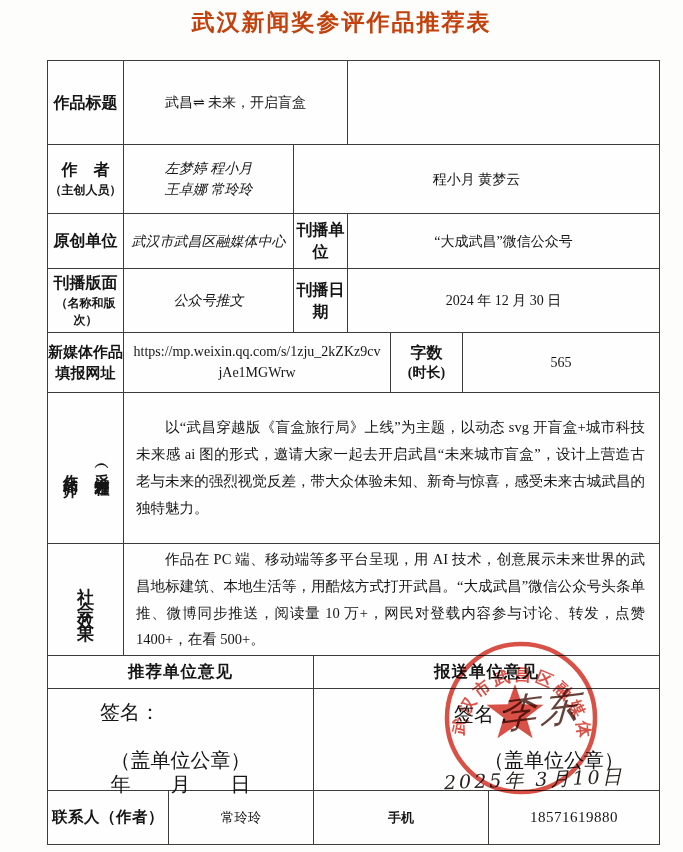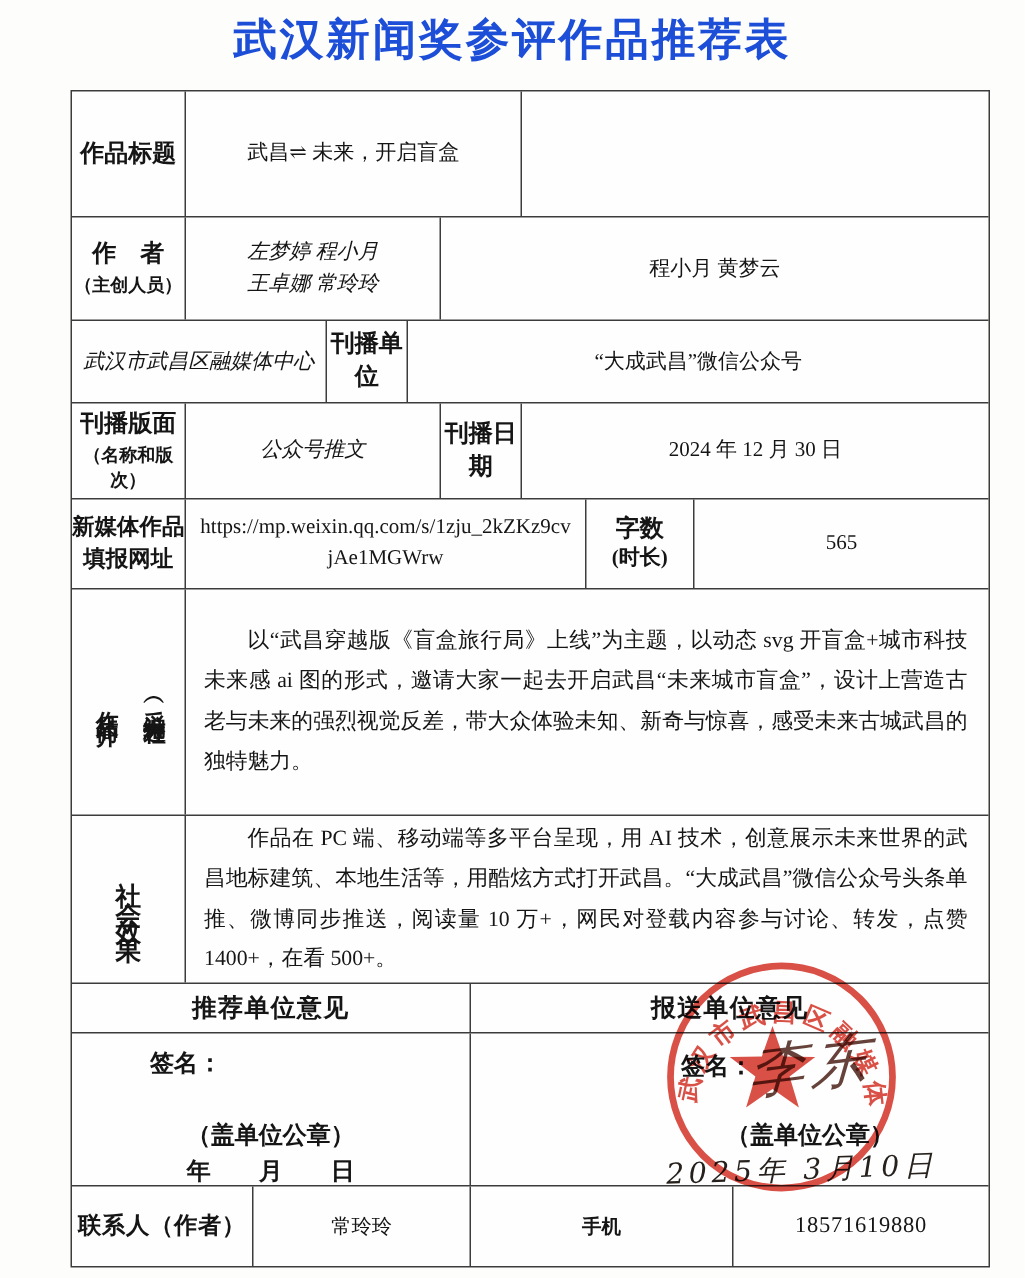--- a/index.html
+++ b/index.html
@@ -6,22 +6,22 @@
   html,body { width:683px; height:852px; }
   body {
     background:#fdfdfc;
     color:#151515;
     font-family:"Liberation Serif","DejaVu Serif",serif;
     position:relative;
     overflow:hidden;
   }
   .page-title {
     position:absolute; top:7px; left:0; width:683px;
-    text-align:center; font-size:29px; font-weight:bold; letter-spacing:2px;
-    color:#1d4ed8;
+    text-align:center; font-size:23px; font-weight:bold; letter-spacing:2px;
+    color:#c2410c;
   }
   .form-table {
     position:absolute; left:47px; top:60px; width:613px; height:785px;
     border:1px solid #3c3c3c;
     display:flex; flex-direction:column;
     background:#fefefe;
   }
   .trow { display:flex; border-bottom:1px solid #3c3c3c; flex:0 0 auto; }
   .trow:last-child { border-bottom:none; flex:1 1 auto; }
   .cell { border-right:1px solid #3c3c3c; display:flex; flex-direction:column; justify-content:center; align-items:center; text-align:center; }
@@ -52,21 +52,21 @@
   .para { font-size:14.5px; line-height:1.85; text-indent:2em; text-align:justify; padding:0 14px 0 12px; }
   .intro-label { writing-mode:vertical-rl; font-weight:bold; font-size:15px; line-height:2.1; letter-spacing:3px; height:142px; }
   .soc-label { writing-mode:vertical-rl; font-weight:bold; font-size:17px; letter-spacing:13px; }
   .r8a { height:33px; }
   .r8a .cell { justify-content:center; }
   .c-op-l { flex:0 0 266px; }
   .c-op-r { flex:1 1 auto; border-right:none; }
   .op-header { font-weight:bold; font-size:16.5px; letter-spacing:1px; }
   .r8b { height:102px; }
   .sigcell { position:relative; display:block; }
-  .sig-item { position:absolute; font-size:16px; font-weight:bold; white-space:nowrap; }
+  .sig-item { position:absolute; font-size:20px; font-weight:normal; white-space:nowrap; }
   .seal-note { width:100%; text-align:center; }
   .hand { font-style:italic; font-weight:normal; font-family:"DejaVu Serif","Liberation Serif",serif; }
   .signature {
     position:absolute; left:185px; top:-4px; font-size:38px; color:#5a332a;
     transform:rotate(-7deg) skewX(-10deg); font-style:italic; letter-spacing:4px; opacity:.92;
   }
   .hand-date {
     position:absolute; left:130px; top:78px; font-size:19px; color:#26211d;
     transform:rotate(-2deg); font-style:italic; letter-spacing:3px; font-weight:normal;
   }
@@ -107,20 +107,23 @@
     <div class="cell c-b">
       <span class="val">左梦婷 程小月</span>
       <span class="val">王卓娜 常玲玲</span>
     </div>
     <div class="cell c-d last">
       <span class="val">程小月 黄梦云</span>
     </div>
   </div>
 
   <div class="trow r3">
+    <div class="cell c-a">
+      <span class="lbl">原创单位</span>
+    </div>
     <div class="cell c-b">
       <span class="val">武汉市武昌区融媒体中心</span>
     </div>
     <div class="cell c-c">
       <span class="lbl">刊播单位</span>
     </div>
     <div class="cell c-d last">
       <span class="val">“大成武昌”微信公众号</span>
     </div>
   </div>

